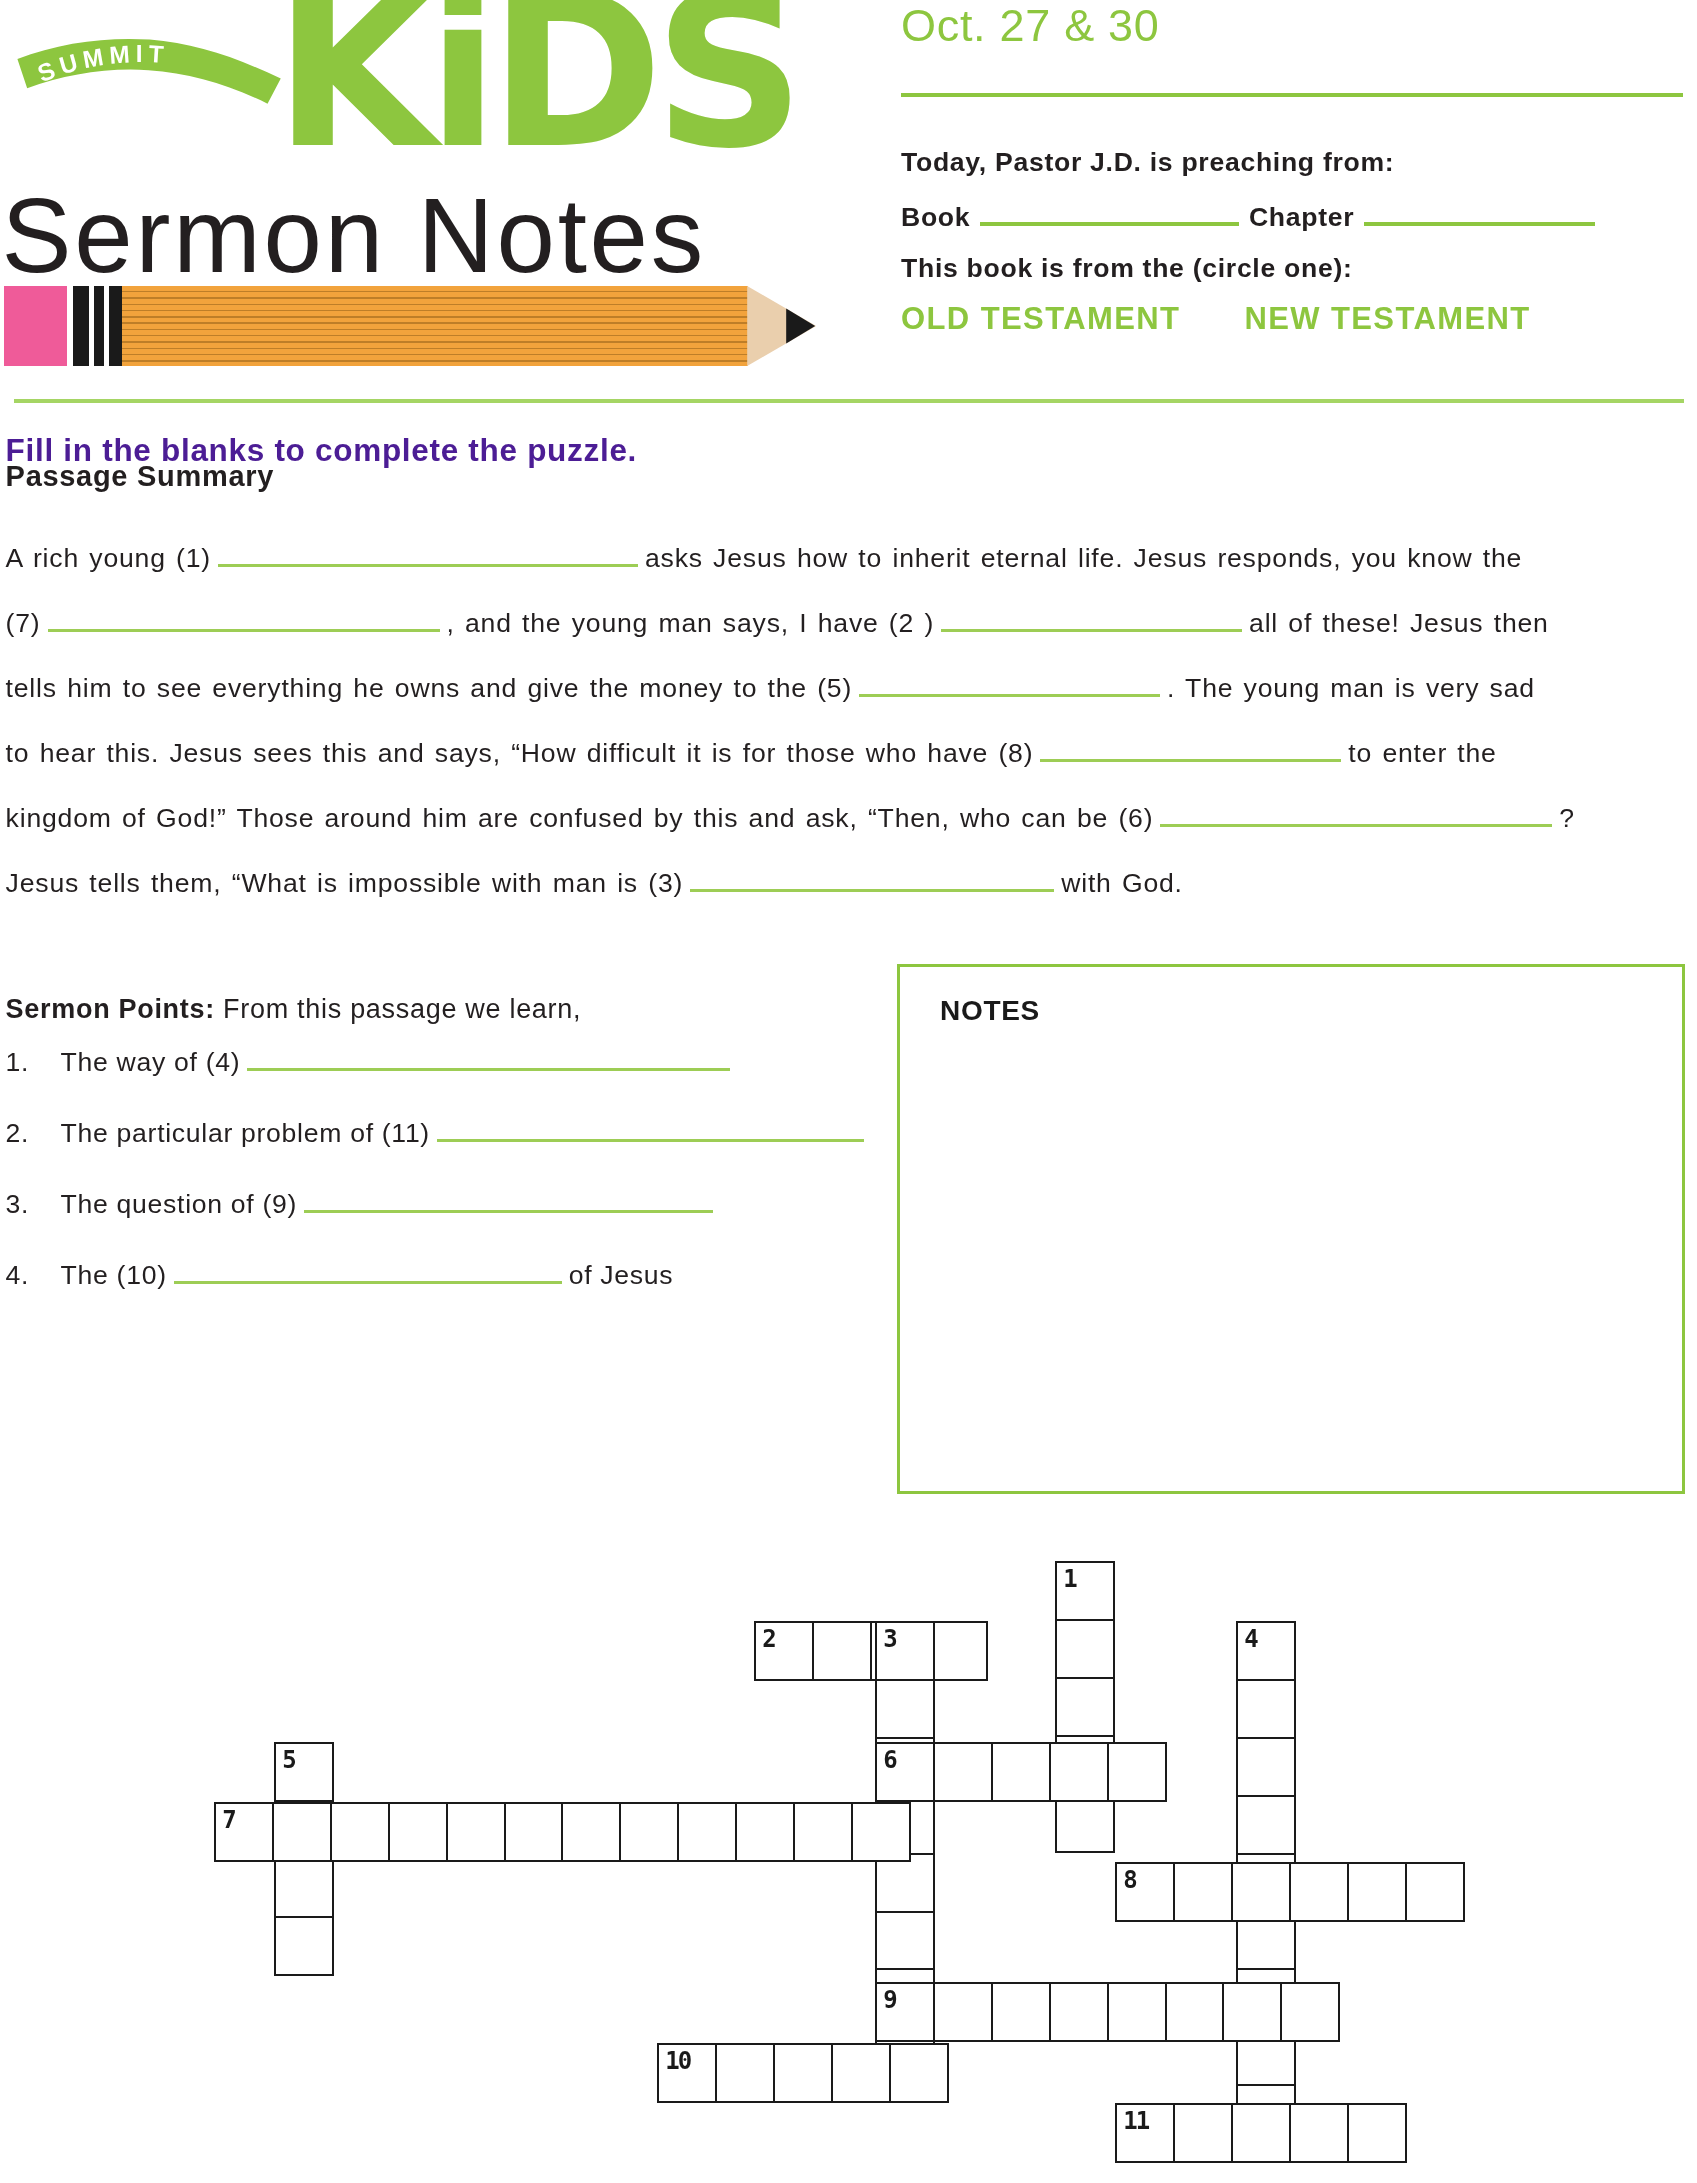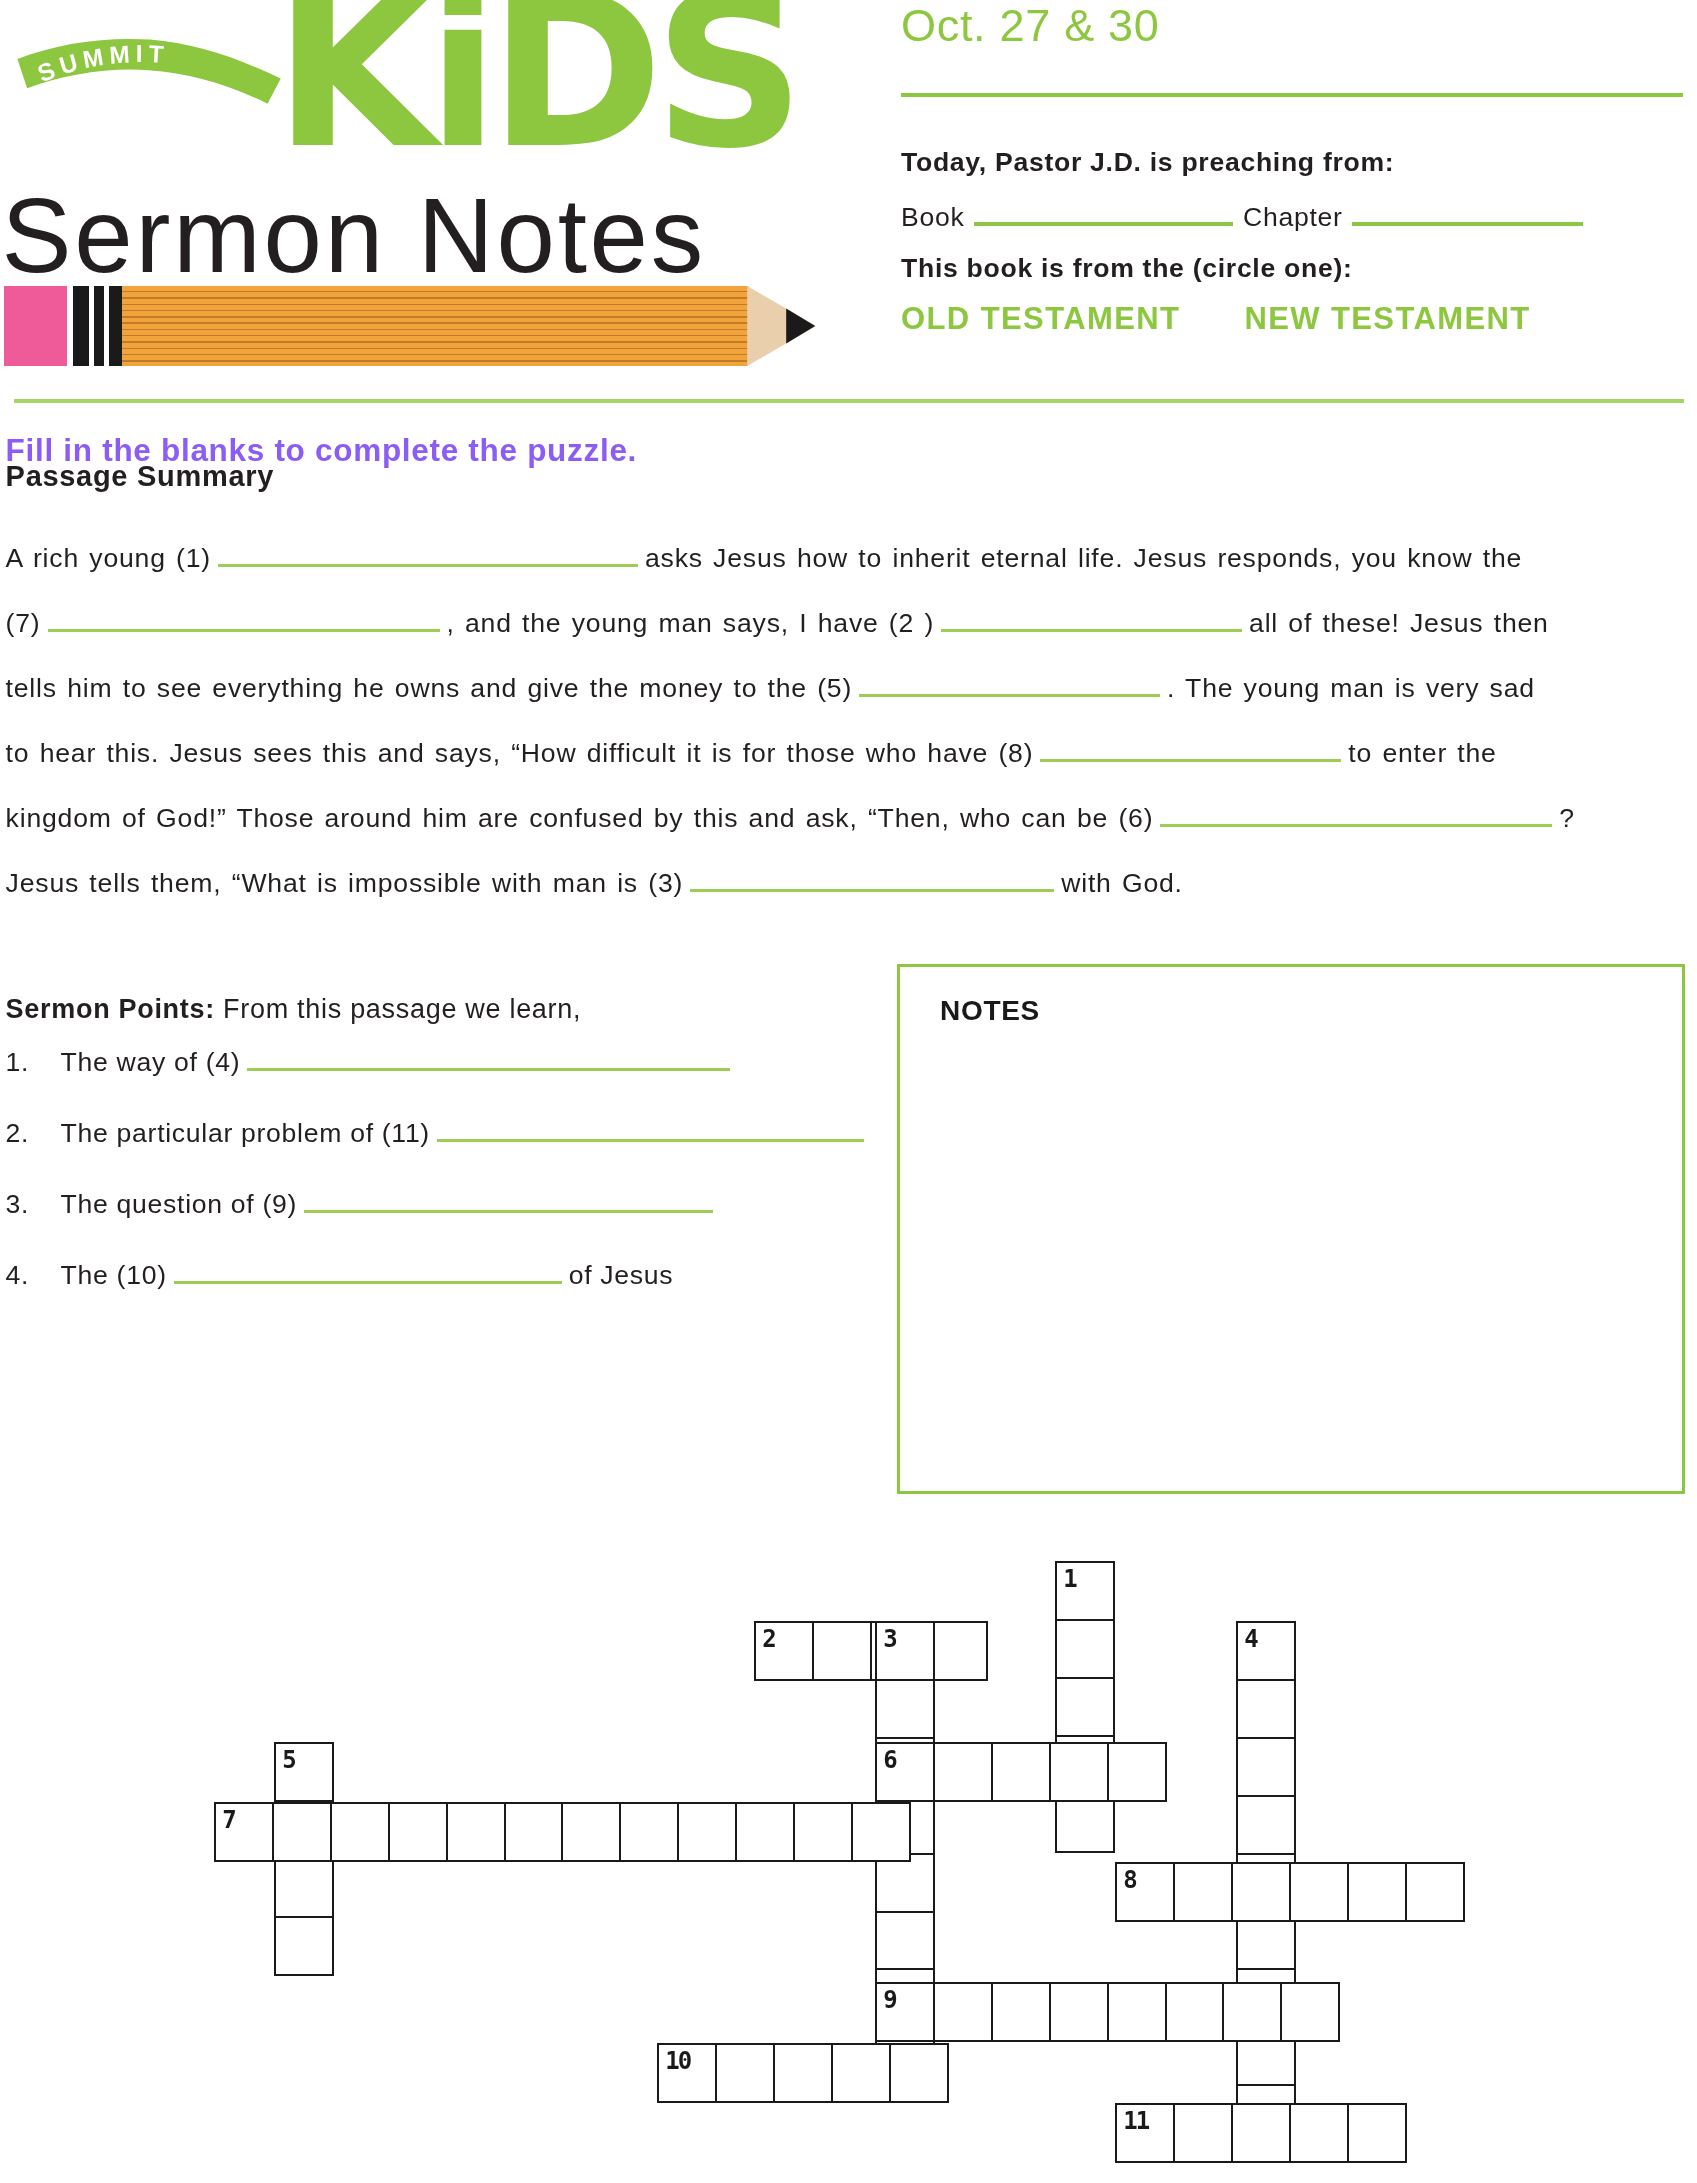--- a/index.html
+++ b/index.html
@@ -30,28 +30,28 @@
   .p-body{left:118px;width:626px;background:repeating-linear-gradient(180deg,#F2A33C 0 4.9px,#BE7E28 4.9px 6.3px)}
   .p-tip{left:743px;width:69px;background:#EACFAD;clip-path:polygon(0 0,100% 50%,0 100%)}
   .p-lead{left:782px;width:29px;background:#1A1A1A;clip-path:polygon(0 28%,100% 50%,0 72%)}
 
   .main-divider{left:14px;top:399px;width:1670px;height:3.5px;background:#A5D564}
 
   
   .date{left:901px;top:0px;font-size:45px;font-weight:normal;color:#8DC63F;letter-spacing:0.7px}
   .date-line{left:901px;top:93px;width:782px;height:4.2px;background:#8DC63F}
   .preach{left:901px;top:147px;font-size:26.6px;font-weight:bold;letter-spacing:0.7px}
-  .bookrow{left:901px;top:202px;font-size:26.6px;font-weight:normal;letter-spacing:0.7px;white-space:nowrap}
+  .bookrow{left:901px;top:202px;font-size:26.6px;font-weight:bold;letter-spacing:0.7px;white-space:nowrap}
   .bblank{display:inline-block;height:2.8px;border-bottom:4.2px solid #8DC63F;margin:0 9.8px;vertical-align:baseline}
   .circleline{left:901px;top:253px;font-size:26.6px;font-weight:bold;letter-spacing:0.7px}
   .testaments{left:901px;top:301px;font-size:31px;font-weight:bold;color:#8DC63F;letter-spacing:1.4px;white-space:nowrap}
   .testaments .ot{margin-right:64px}
 
   
-  .instructions{left:5.6px;top:432px;font-size:31.5px;font-weight:bold;color:#8b5cf6;letter-spacing:0.7px}
+  .instructions{left:5.6px;top:432px;font-size:31.5px;font-weight:bold;color:#4c1d95;letter-spacing:0.7px}
   .psum-head{left:5.6px;top:460px;font-size:29px;font-weight:bold;letter-spacing:0.7px}
   .passage{left:5.6px;top:526px;width:1686px;font-size:26.6px;letter-spacing:0.8px;word-spacing:2.1px}
   .pline{height:65px;line-height:65px;white-space:nowrap}
   .blank{display:inline-block;height:2.8px;border-bottom:3.5px solid #9DCD55;margin:0 7px;vertical-align:baseline}
 
   .spoints-head{left:5.6px;top:994px;font-size:27px;letter-spacing:0.7px}
   .spoints-head b{font-weight:bold}
   .spoints{left:5.6px;top:1027px;font-size:26.6px;letter-spacing:0.7px}
   .sitem{height:71px;line-height:71px;white-space:nowrap}
   .snum{display:inline-block;width:55px}

